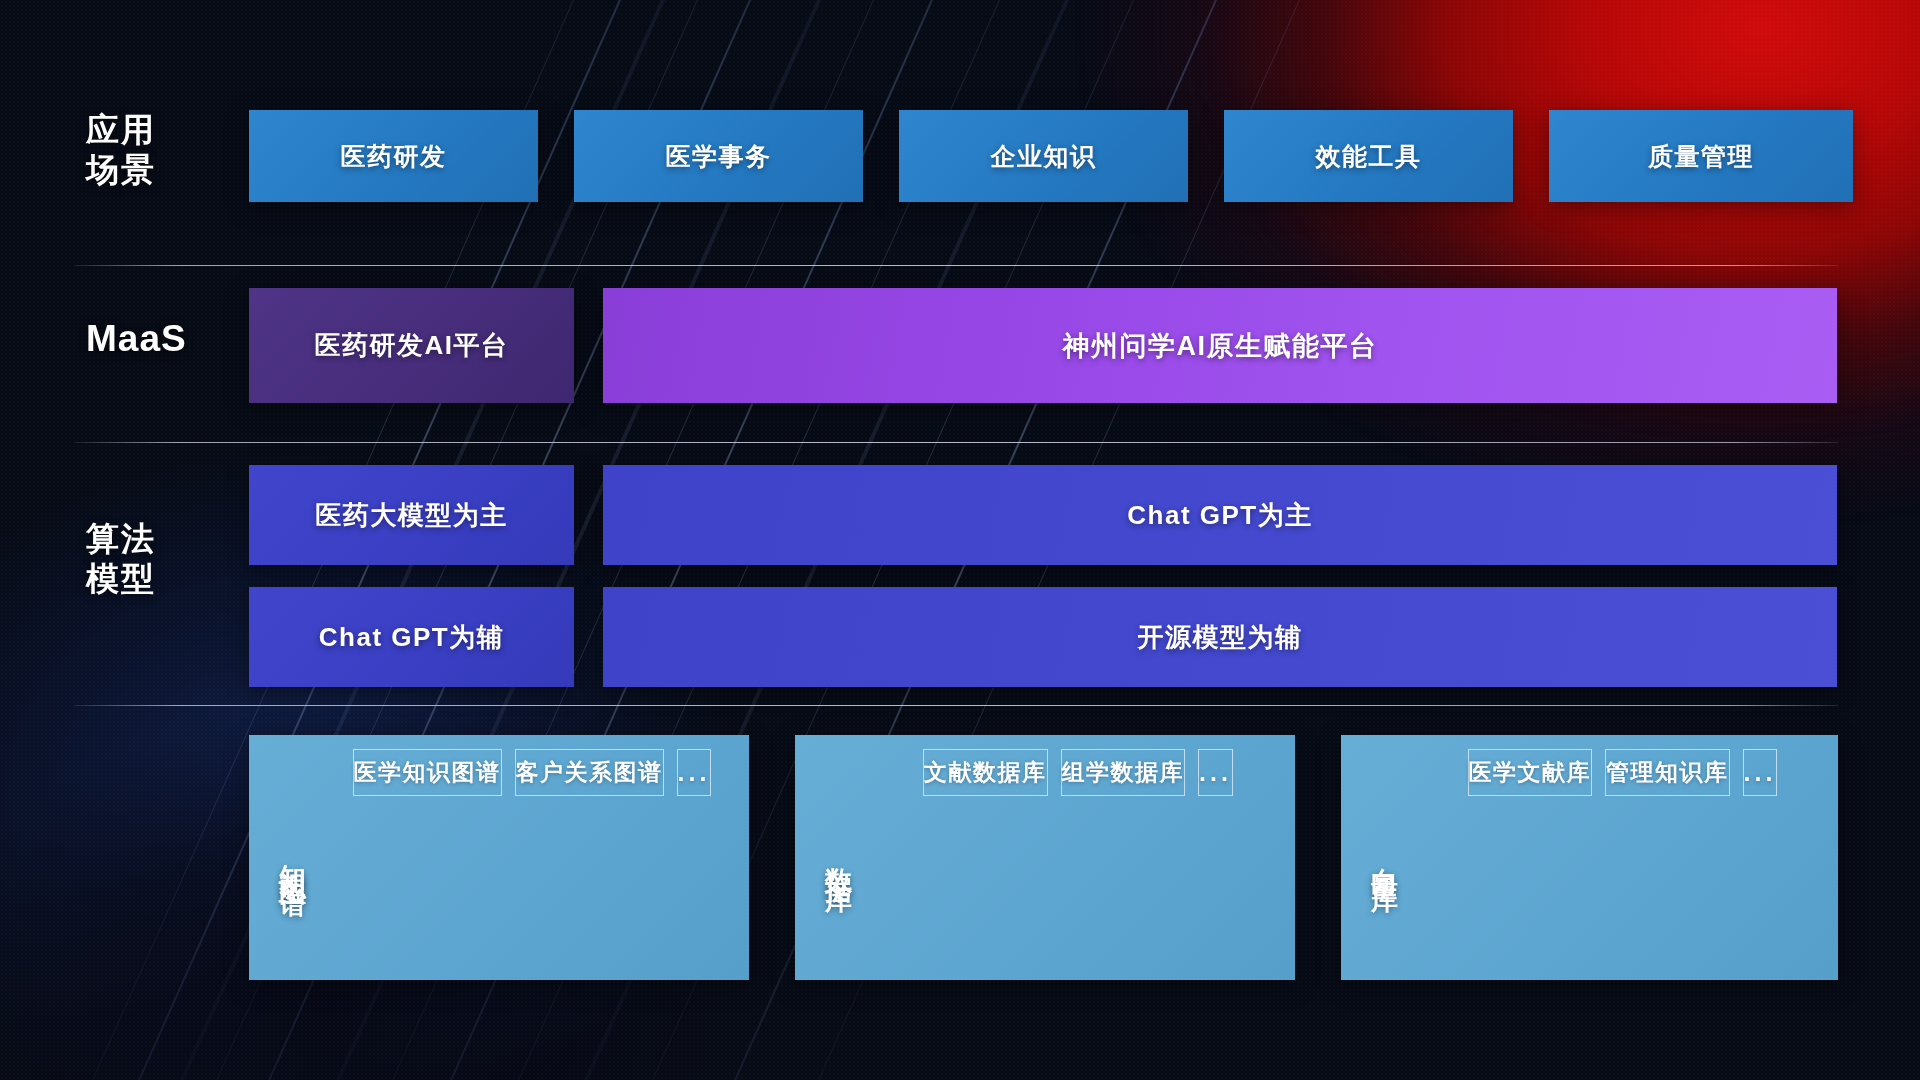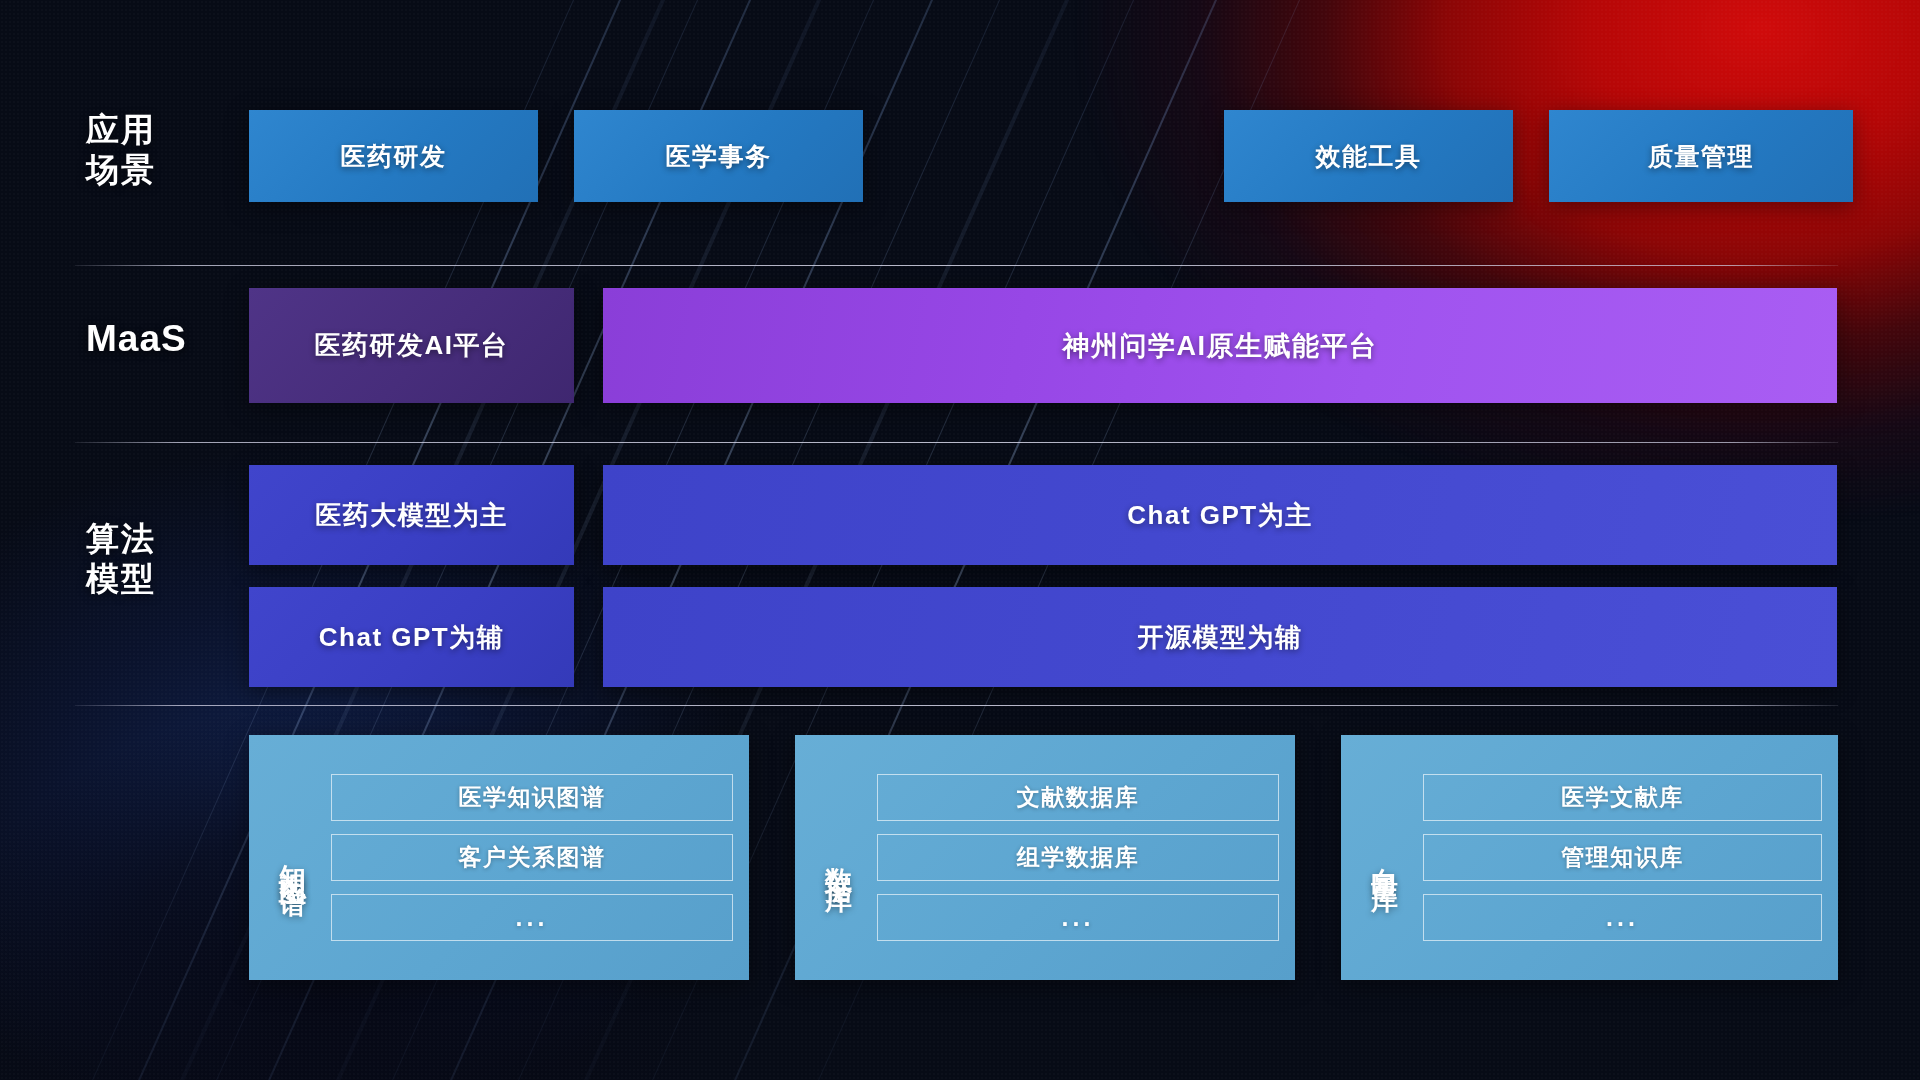--- a/index.html
+++ b/index.html
@@ -127,21 +127,21 @@
     box-shadow:0 5px 22px rgba(0,0,0,.38);
   }
   .know-title {
     width:62px; flex:none;
     display:flex; align-items:center; justify-content:center;
     color:#ffffff; font-weight:bold; font-size:27px;
     writing-mode:vertical-rl; text-orientation:upright;
     letter-spacing:8px; line-height:1;
     text-shadow:0 2px 6px rgba(0,0,0,.35);
   }
-  .know-items { flex:1; display:flex; flex-direction:column; justify-content:center; gap:13px; padding-left:8px; }
+  .know-items { flex:1; display:flex; flex-direction:row; justify-content:center; gap:13px; padding-left:8px; }
   .know-item {
     height:47px; border:1px solid rgba(255,255,255,.62);
     display:flex; align-items:center; justify-content:center;
     color:#ffffff; font-weight:bold; font-size:23px; letter-spacing:1.5px;
     text-shadow:0 1px 4px rgba(0,0,0,.30);
   }
   .know-item.ellipsis { font-size:25px; letter-spacing:4px; }
 </style>
 </head>
 <body>
@@ -173,20 +173,23 @@
   <div class="row" id="apps">
     <div class="row-label">应用
 场景</div>
 
     <div class="app-card" style="left:249px;width:289px;">
       <span class="card-text">医药研发</span>
     </div>
     <div class="app-card" style="left:574px;width:289px;">
       <span class="card-text">医学事务</span>
     </div>
+    <div class="app-card" style="left:899px;width:289px;">
+      <span class="card-text">企业知识</span>
+    </div>
     <div class="app-card" style="left:1224px;width:289px;">
       <span class="card-text">效能工具</span>
     </div>
     <div class="app-card" style="left:1549px;width:304px;">
       <span class="card-text">质量管理</span>
     </div>
   </div>
 
   <div class="divider" style="top:265px;"></div>
 

